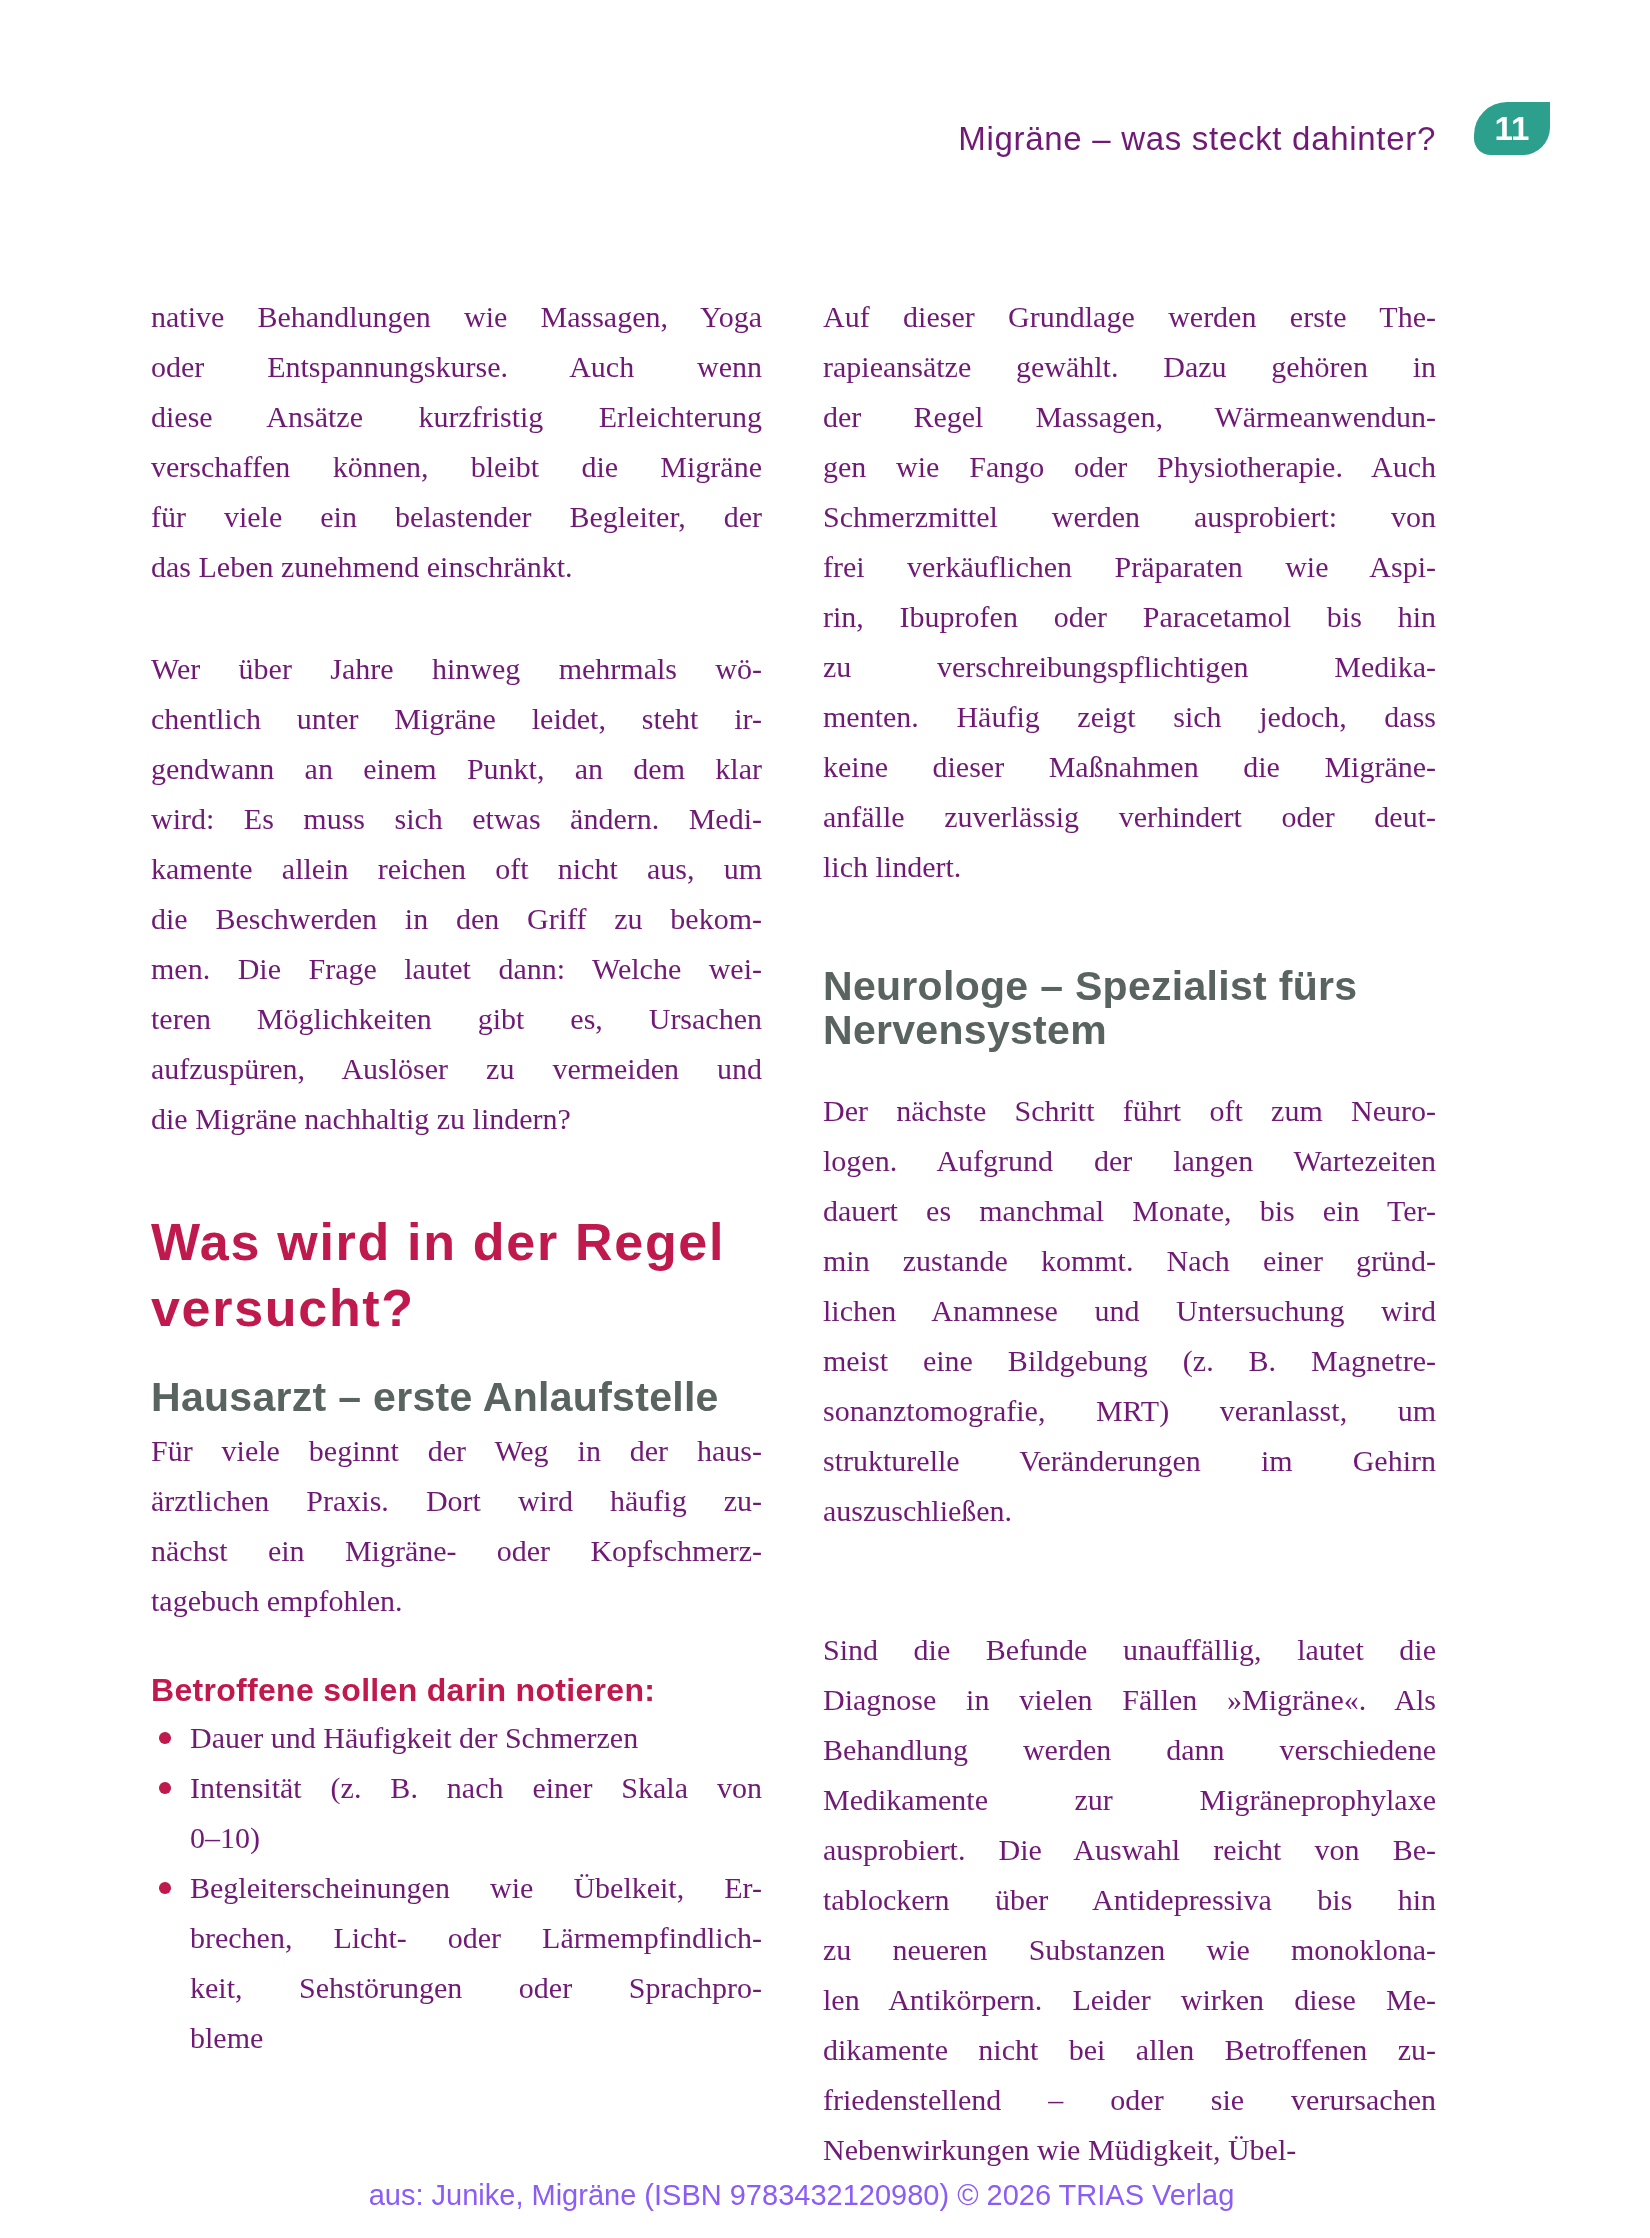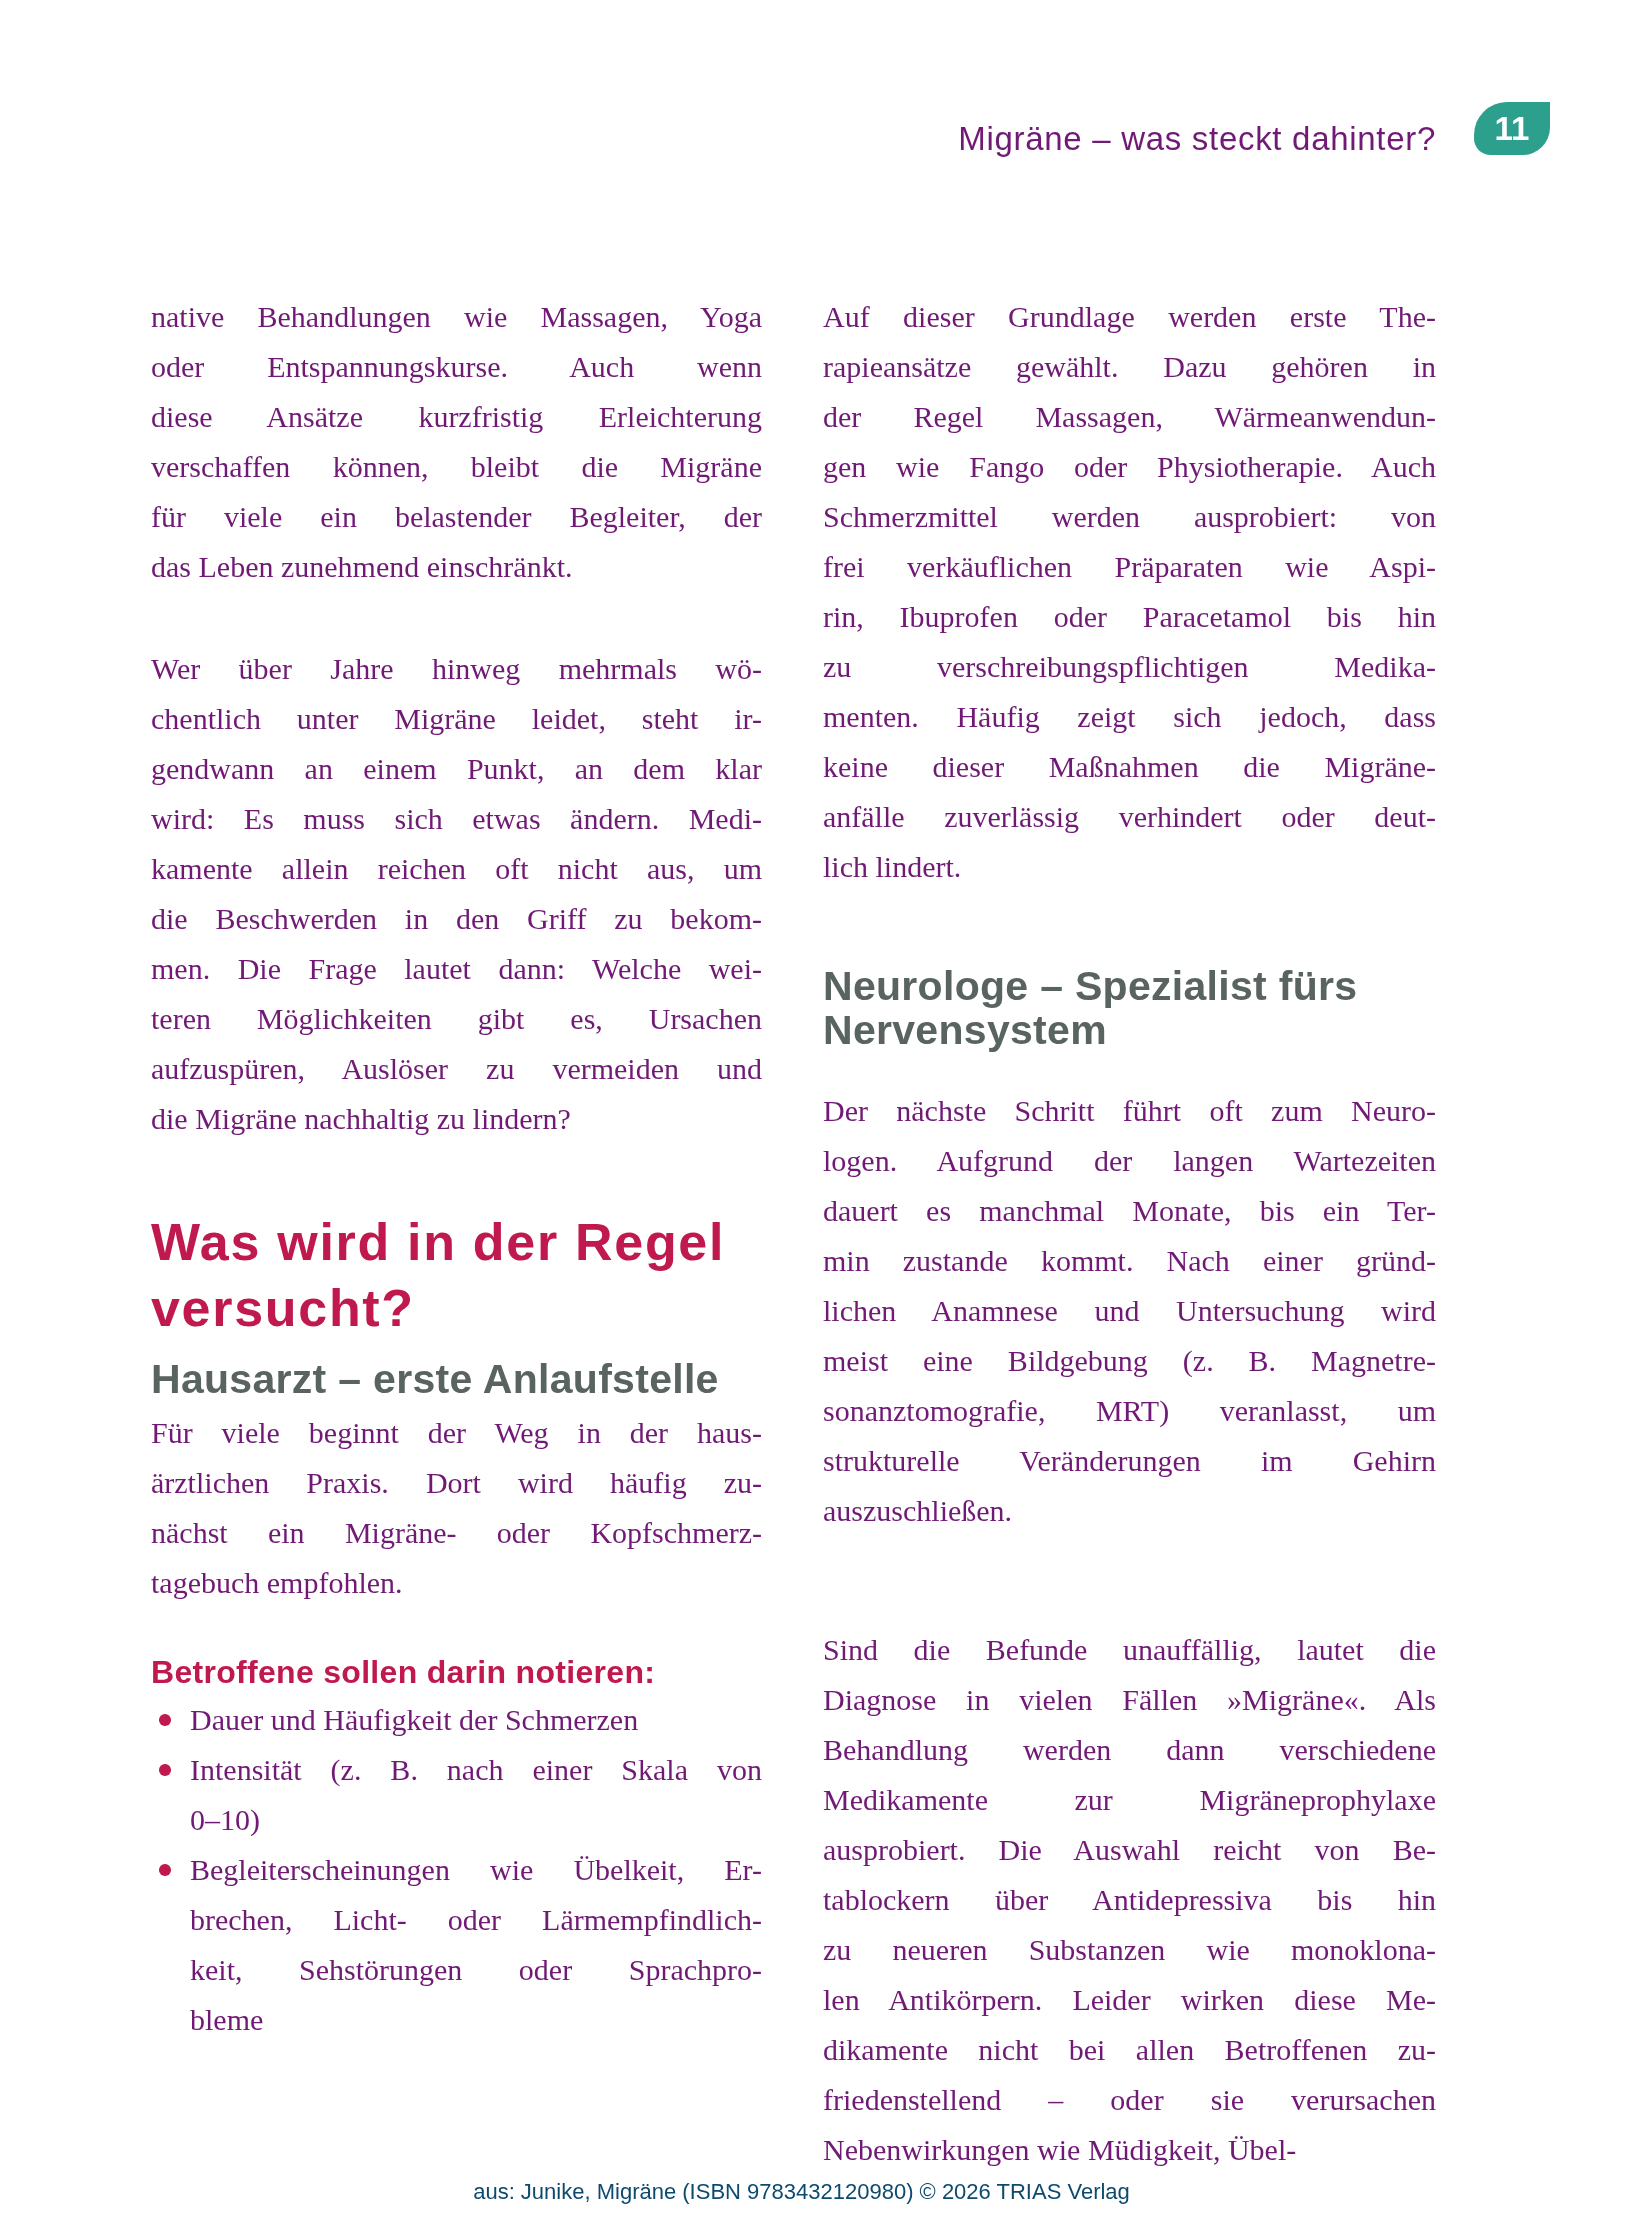--- a/index.html
+++ b/index.html
@@ -47,21 +47,21 @@
   .para {
     font-size: 30px;
     line-height: 50px;
     color: #701a75;
   }
   .tline { text-align: justify; text-align-last: justify; }
   .para .tline:last-child { text-align-last: left; }
 
   .mt-p2 { margin-top: 52px; }
   .mt-heading { margin-top: 65px; }
-  .mt-subhead-l { margin-top: 16px; }
+  .mt-subhead-l { margin-top: 34px; }
   .mt-p3 { margin-top: 6.9px; }
   .mt-subhead-r { margin-top: 72px; }
   .mt-rp2 { margin-top: 34px; }
   .mt-rp3 { margin-top: 89px; }
 
   .section-heading {
     font-family: "Liberation Sans", "DejaVu Sans", sans-serif;
     font-size: 52px;
     line-height: 66px;
     font-weight: 600;
@@ -98,22 +98,22 @@
     border-radius: 50%;
   }
   
   .footer {
     position: absolute;
     top: 2179px;
     left: 0;
     right: 48px;
     text-align: center;
     font-family: "Liberation Sans", "DejaVu Sans", sans-serif;
-    font-size: 22px;
-    color: #0c4a6e;
+    font-size: 29px;
+    color: #8b5cf6;
   }
 </style>
 </head>
 <body>
 
 <div class="page">
 
   <div class="header-title" style="color: #701a75;">Migräne – was steckt dahinter?</div>
 
   <div class="page-badge" style="background: rgb(44, 160, 140);">

